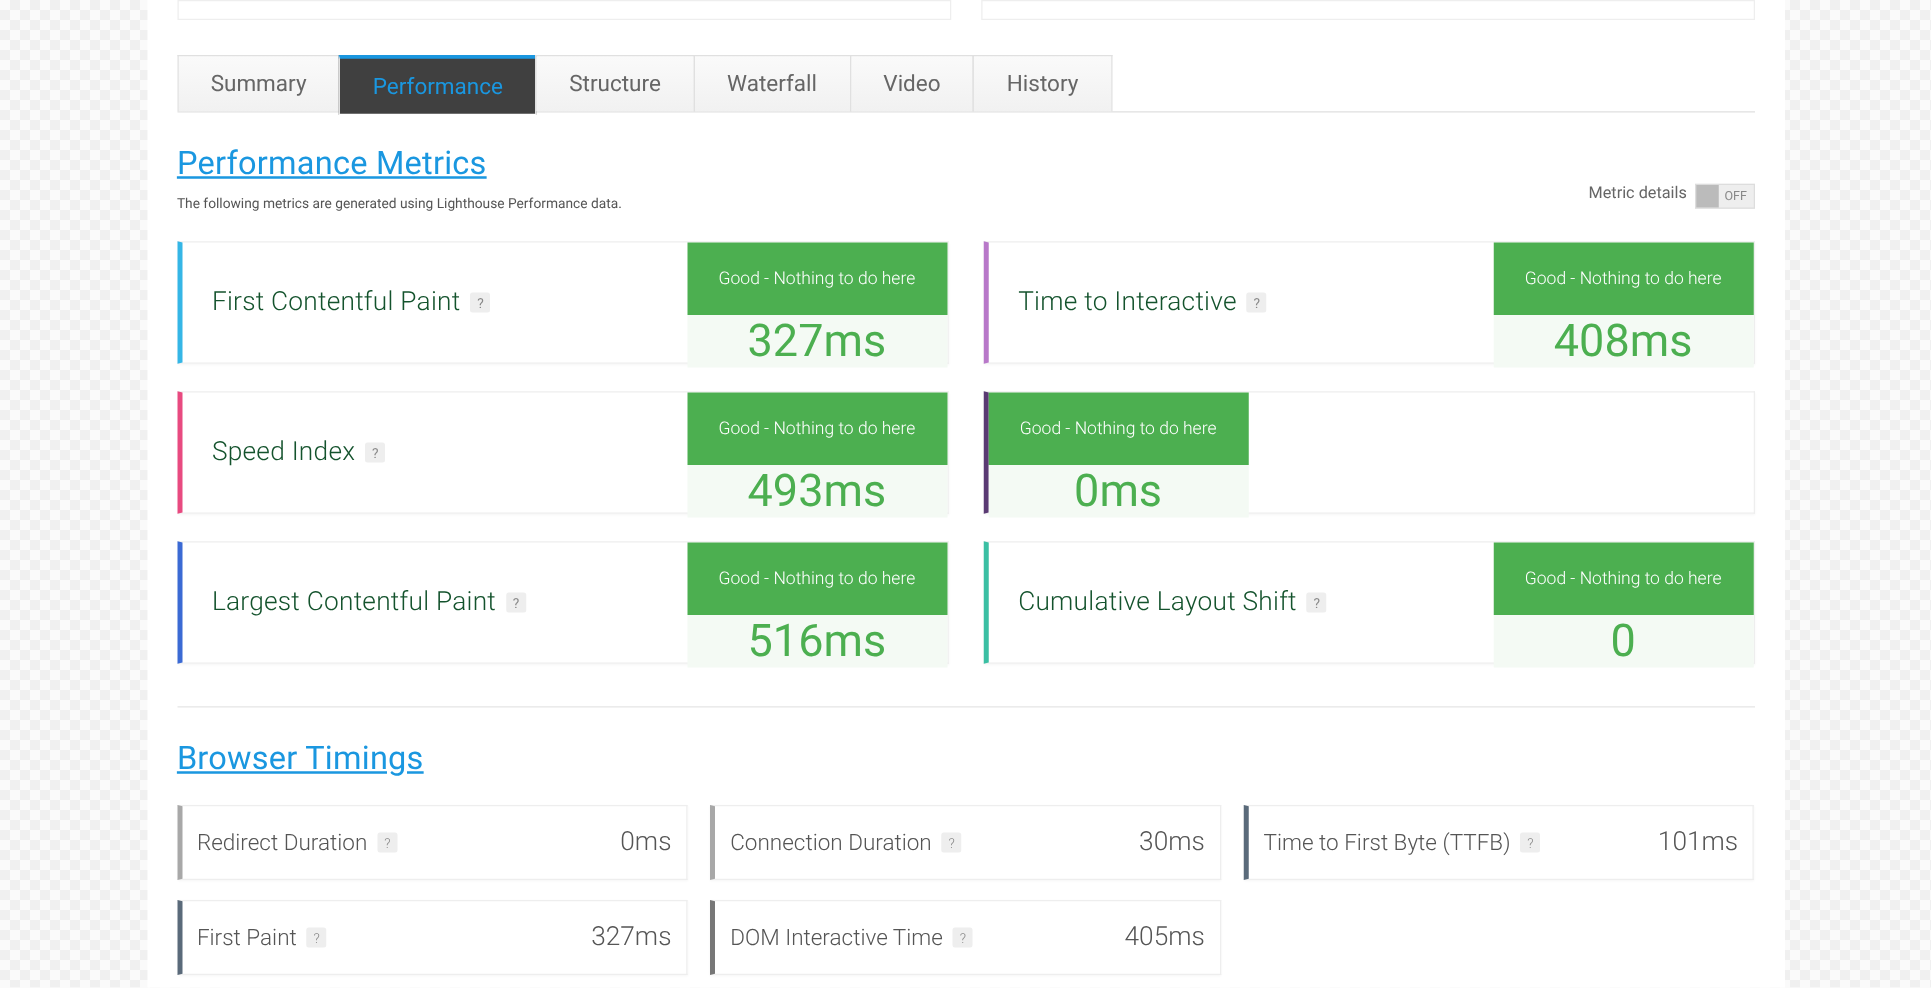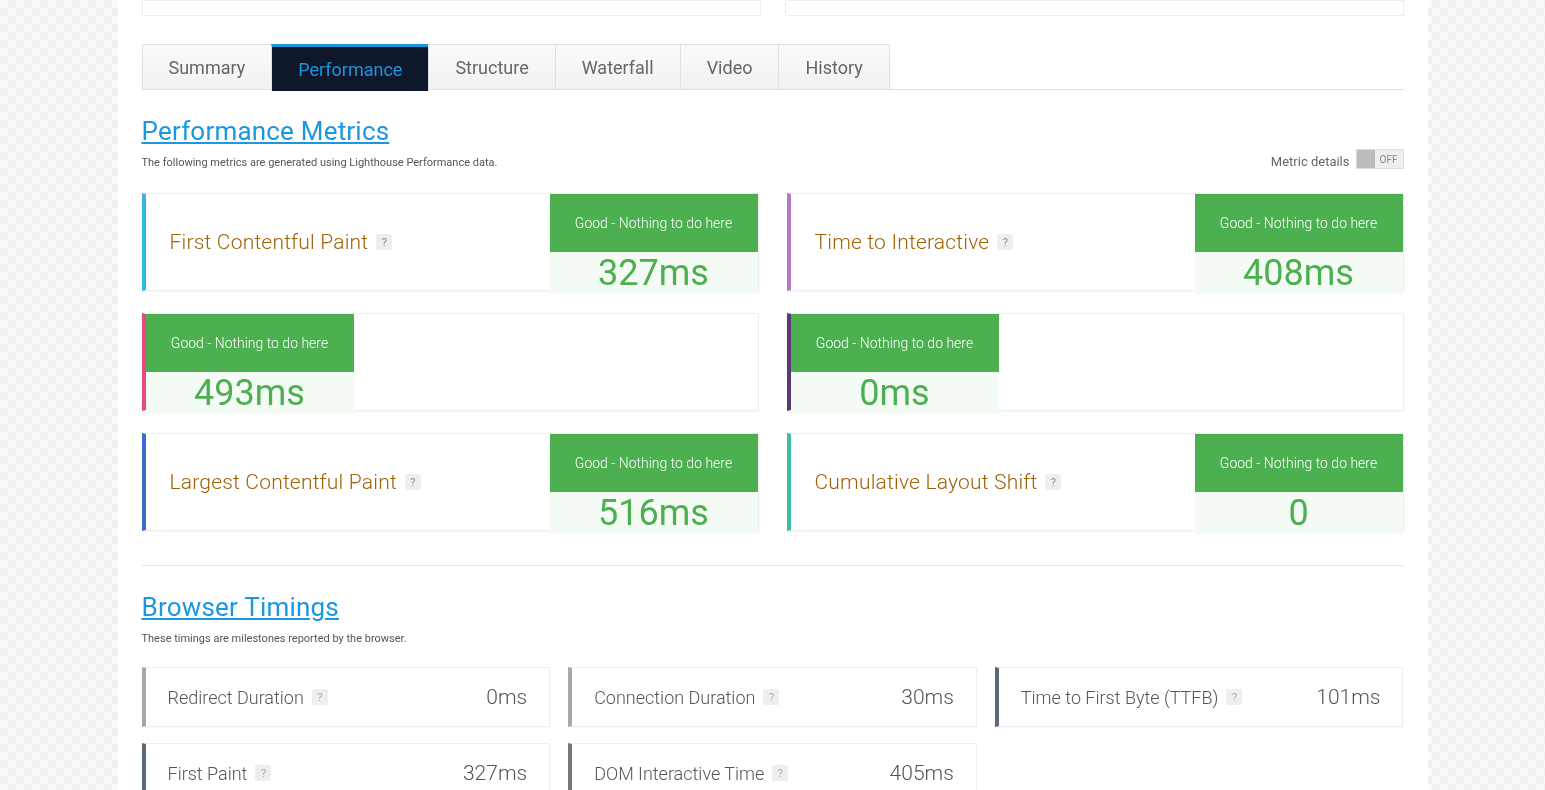--- a/index.html
+++ b/index.html
@@ -16,52 +16,52 @@
   .placeholder-row { display: flex; gap: 24px; padding-top: 0; }
   .placeholder-row > div { flex: 1; height: 16px; background: #fff; border: 1px solid #eee; }
 
   .tabs { display: flex; border-bottom: 1px solid #e0e0e0; margin-top: 28px; height: 46px; }
   .tab {
     padding: 22px 26px; font-size: 18px; color: #666; cursor: pointer;
     background: linear-gradient(#fafafa,#f1f1f1); border: 1px solid #e0e0e0; border-bottom: none;
     margin-right: -1px;
     display: flex; align-items: center;
   }
-  .tab.active { color: #1a97e0; background: #0f172a; border-top: 3px solid #1a97e0; border-bottom: 1px solid #fff; margin-bottom: -1px; }
+  .tab.active { color: #1a97e0; background: #404040; border-top: 3px solid #1a97e0; border-bottom: 1px solid #fff; margin-bottom: -1px; }
 
   .section-title { color: #1a97e0; font-size: 26px; font-weight: 400; margin-top: 26px; letter-spacing: 0.2px; text-decoration: underline; }
   .section-sub { color: #555; font-size: 11px; margin-top: 10px; }
 
-  .metric-details-row { display: flex; justify-content: flex-end; align-items: flex-end; margin-top: -22px; height: 22px; }
+  .metric-details-row { display: flex; justify-content: flex-end; align-items: flex-start; margin-top: -22px; height: 22px; }
   .metric-details-label { font-size: 13px; color: #666; margin-right: 6px; }
   .toggle { width: 48px; height: 20px; background: #eee; border: 1px solid #ddd; display: flex; align-items: center; font-size: 10px; color: #888; cursor: pointer; }
   .toggle .knob { width: 18px; height: 18px; background: #bbb; }
   .toggle .lbl { flex: 1; text-align: center; font-size: 10px; }
 
   .metrics-grid { display: grid; grid-template-columns: 1fr 1fr; gap: 22px 28px; margin-top: 24px; }
   .metric-card {
     display: flex; border: 1px solid #eee; background: #fff; box-shadow: 0 1px 2px rgba(0,0,0,0.04);
     border-left: 4px solid #888; height: 98px;
   }
   .metric-card .name-area { flex: 1; display: flex; align-items: center; padding: 0 24px; }
-  .metric-card .name { font-size: 21px; color: #a16207; font-weight: 300; letter-spacing: 0.2px; }
+  .metric-card .name { font-size: 21px; color: #14532d; font-weight: 300; letter-spacing: 0.2px; }
   .metric-card .value-box { width: 208px; display: flex; flex-direction: column; }
   .metric-card .status-bar { background: #4caf50; color: #fff; font-size: 14px; text-align: center; padding: 21px 0; font-weight: 300; }
   .metric-card .value { flex: 1; background: #f4faf4; color: #4caf50; font-size: 36px; display: flex; align-items: center; justify-content: center; font-weight: 400; }
 
   .help-icon { display: inline-flex; width: 16px; height: 16px; background: #eee; color: #888; font-size: 11px; align-items: center; justify-content: center; margin-left: 8px; border-radius: 2px; cursor: pointer; vertical-align: middle; }
   .help-icon::before { content: "?"; }
 
   hr.divider { border: none; border-top: 1px solid #e5e5e5; margin-top: 34px; }
 
   .timings-grid { display: grid; grid-template-columns: 1fr 1fr 1fr; gap: 16px 18px; margin-top: 22px; }
   .timing-card {
     display: flex; align-items: center; justify-content: space-between;
     border: 1px solid #eee; background: #fff; box-shadow: 0 1px 2px rgba(0,0,0,0.04);
-    border-left: 4px solid #888; height: 60px; padding: 0 22px;
+    border-left: 4px solid #888; height: 60px; padding: 0 12px;
   }
   .timing-card .tname { font-size: 18px; color: #555; font-weight: 300; display: flex; align-items: center; }
   .timing-card .tvalue { font-size: 21px; color: #555; font-weight: 300; }
 
   .accent-cyan   { border-left-color: #35b6e6 !important; }
   .accent-plum   { border-left-color: #b878c9 !important; }
   .accent-pink   { border-left-color: #e84a80 !important; }
   .accent-purple { border-left-color: #5a3a73 !important; }
   .accent-blue   { border-left-color: #3b6ad4 !important; }
   .accent-teal   { border-left-color: #3bbfa3 !important; }
@@ -130,20 +130,24 @@
           <span class="name">Time to Interactive</span>
           <span class="help-icon"></span>
         </div>
         <div class="value-box">
           <div class="status-bar">Good - Nothing to do here</div>
           <div class="value">408ms</div>
         </div>
       </div>
 
       <div class="metric-card accent-pink">
+        <div class="name-area">
+          <span class="name">Speed Index</span>
+          <span class="help-icon"></span>
+        </div>
         <div class="value-box">
           <div class="status-bar">Good - Nothing to do here</div>
           <div class="value">493ms</div>
         </div>
       </div>
 
       <div class="metric-card accent-purple">
         <div class="value-box">
           <div class="status-bar">Good - Nothing to do here</div>
           <div class="value">0ms</div>
@@ -170,21 +174,20 @@
           <div class="status-bar">Good - Nothing to do here</div>
           <div class="value">0</div>
         </div>
       </div>
 
     </div>
 
     <hr class="divider">
 
     <h2 class="section-title">Browser Timings</h2>
-    <p class="section-sub">These timings are milestones reported by the browser.</p>
 
     <div class="timings-grid">
 
       <div class="timing-card accent-grey">
         <div class="tname">
           <span>Redirect Duration</span>
           <span class="help-icon"></span>
         </div>
         <div class="tvalue">0ms</div>
       </div>

